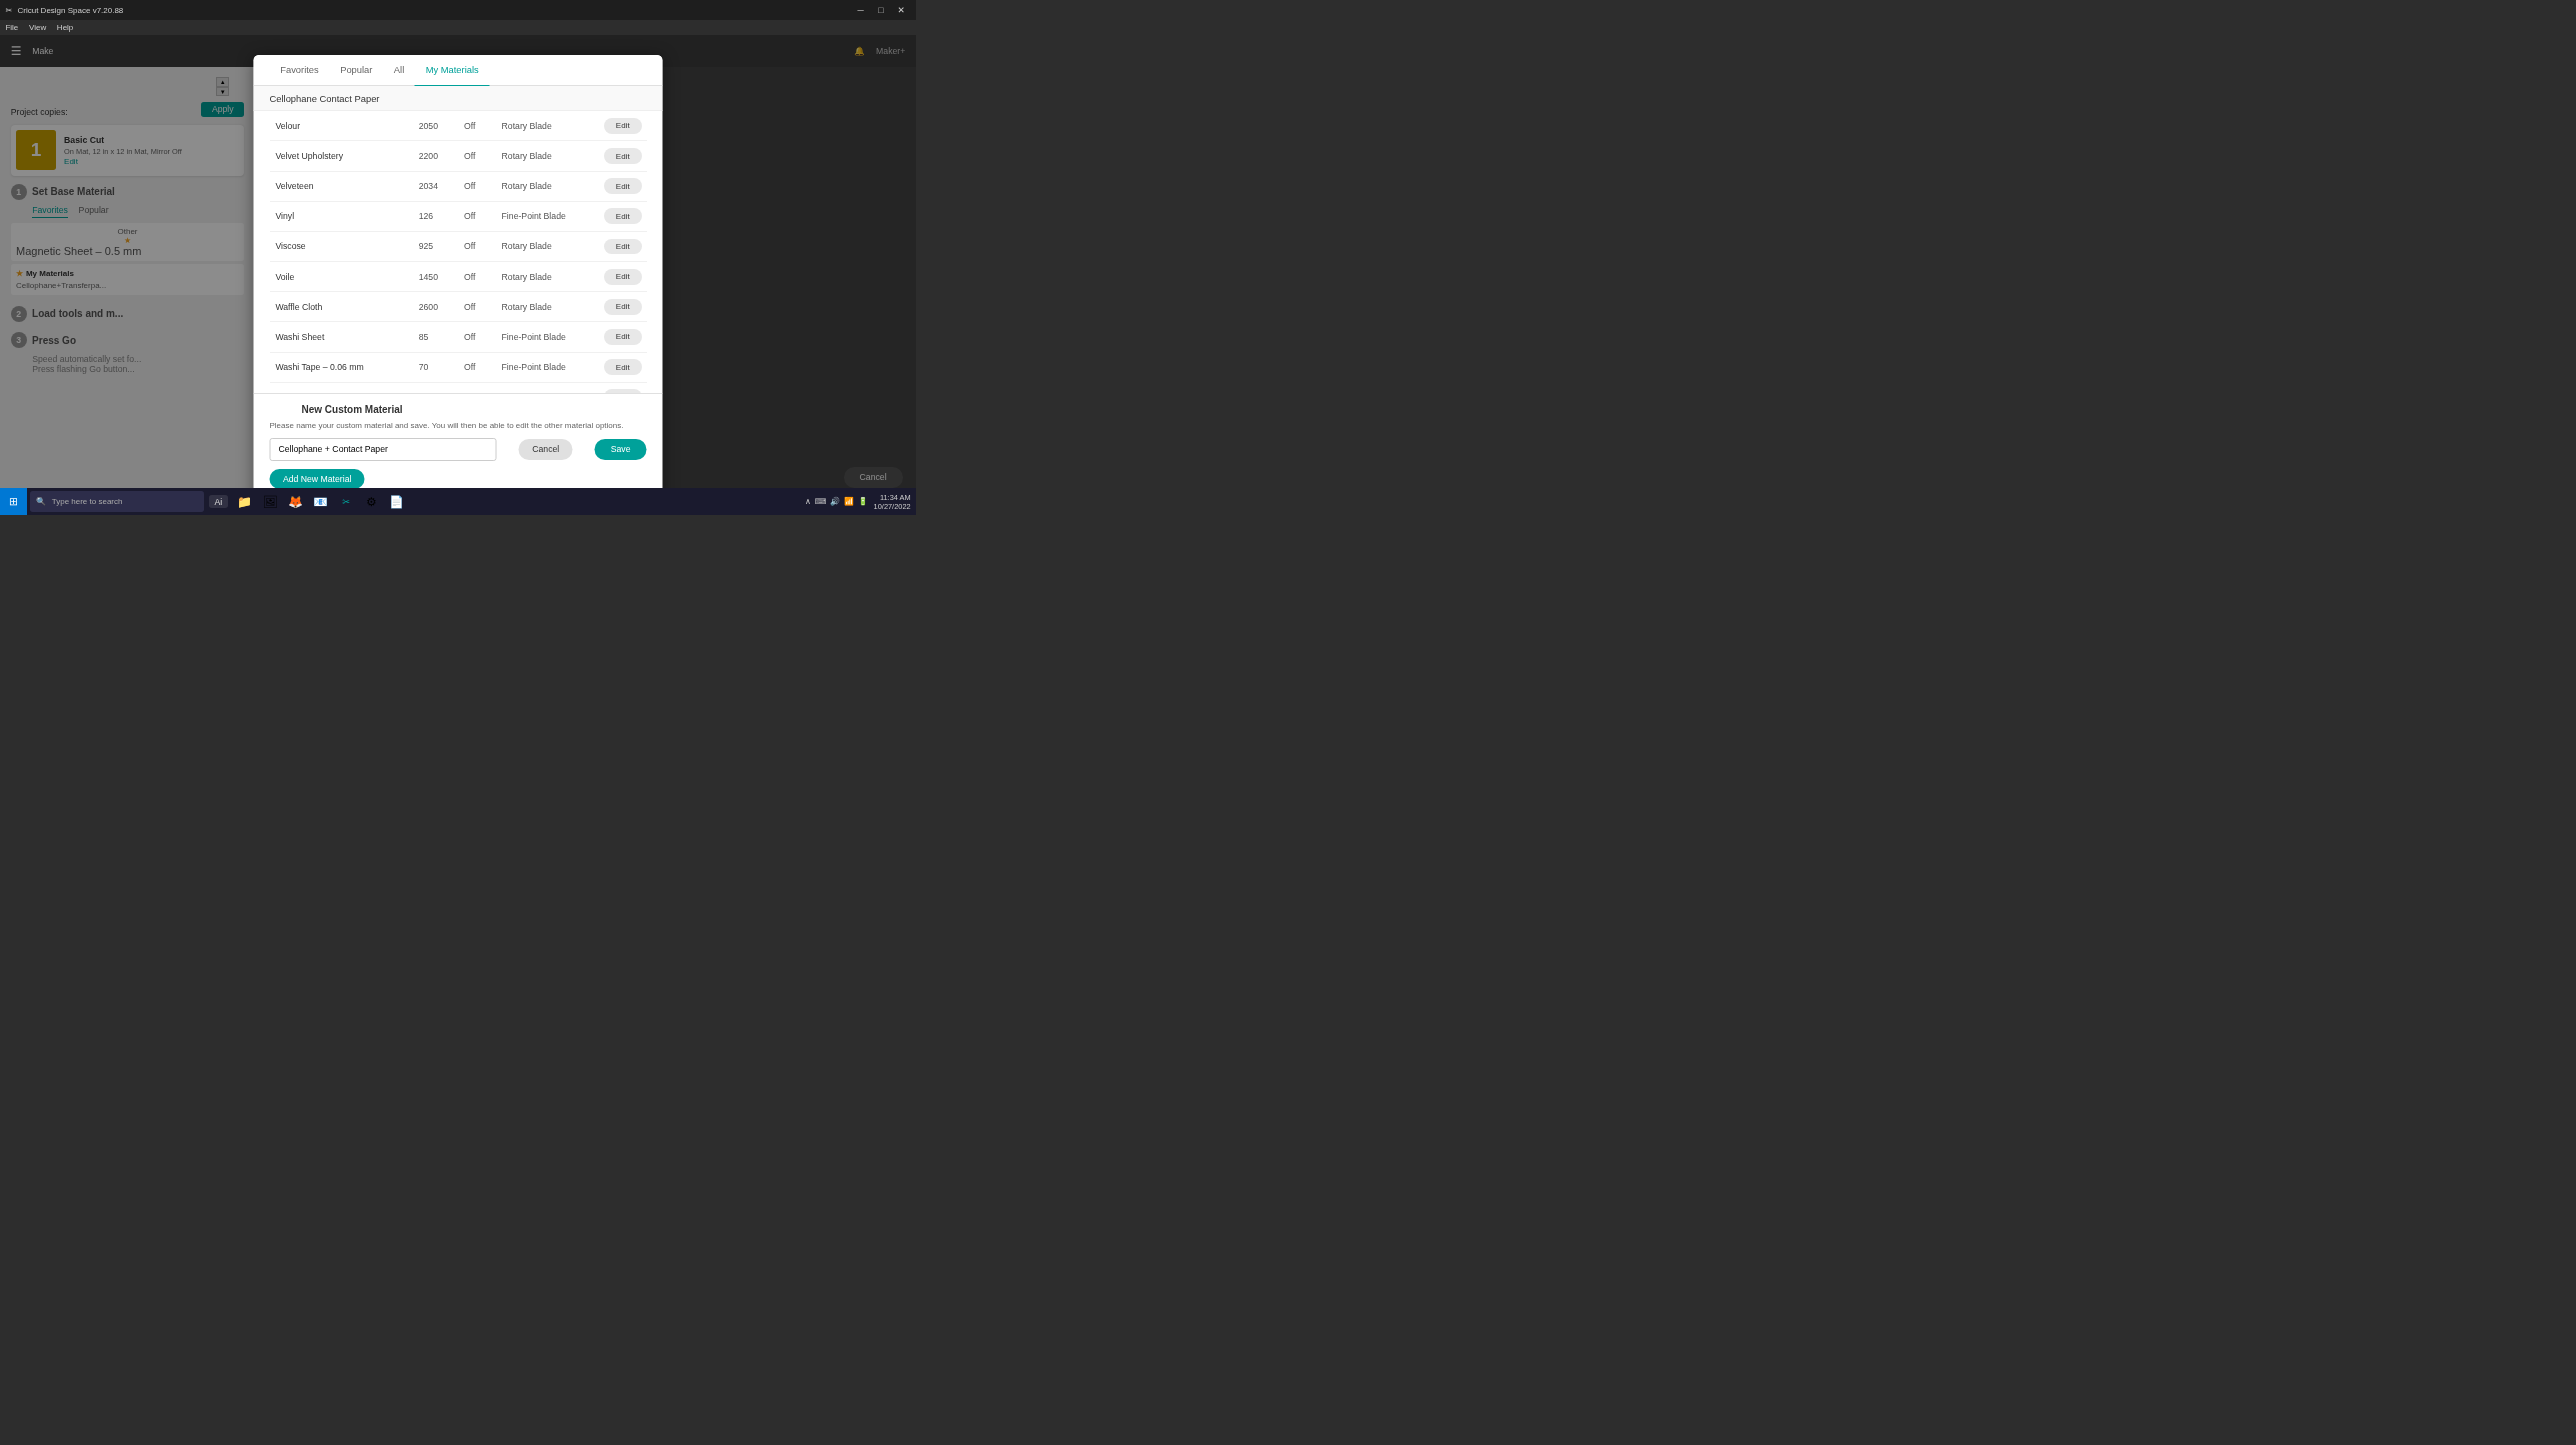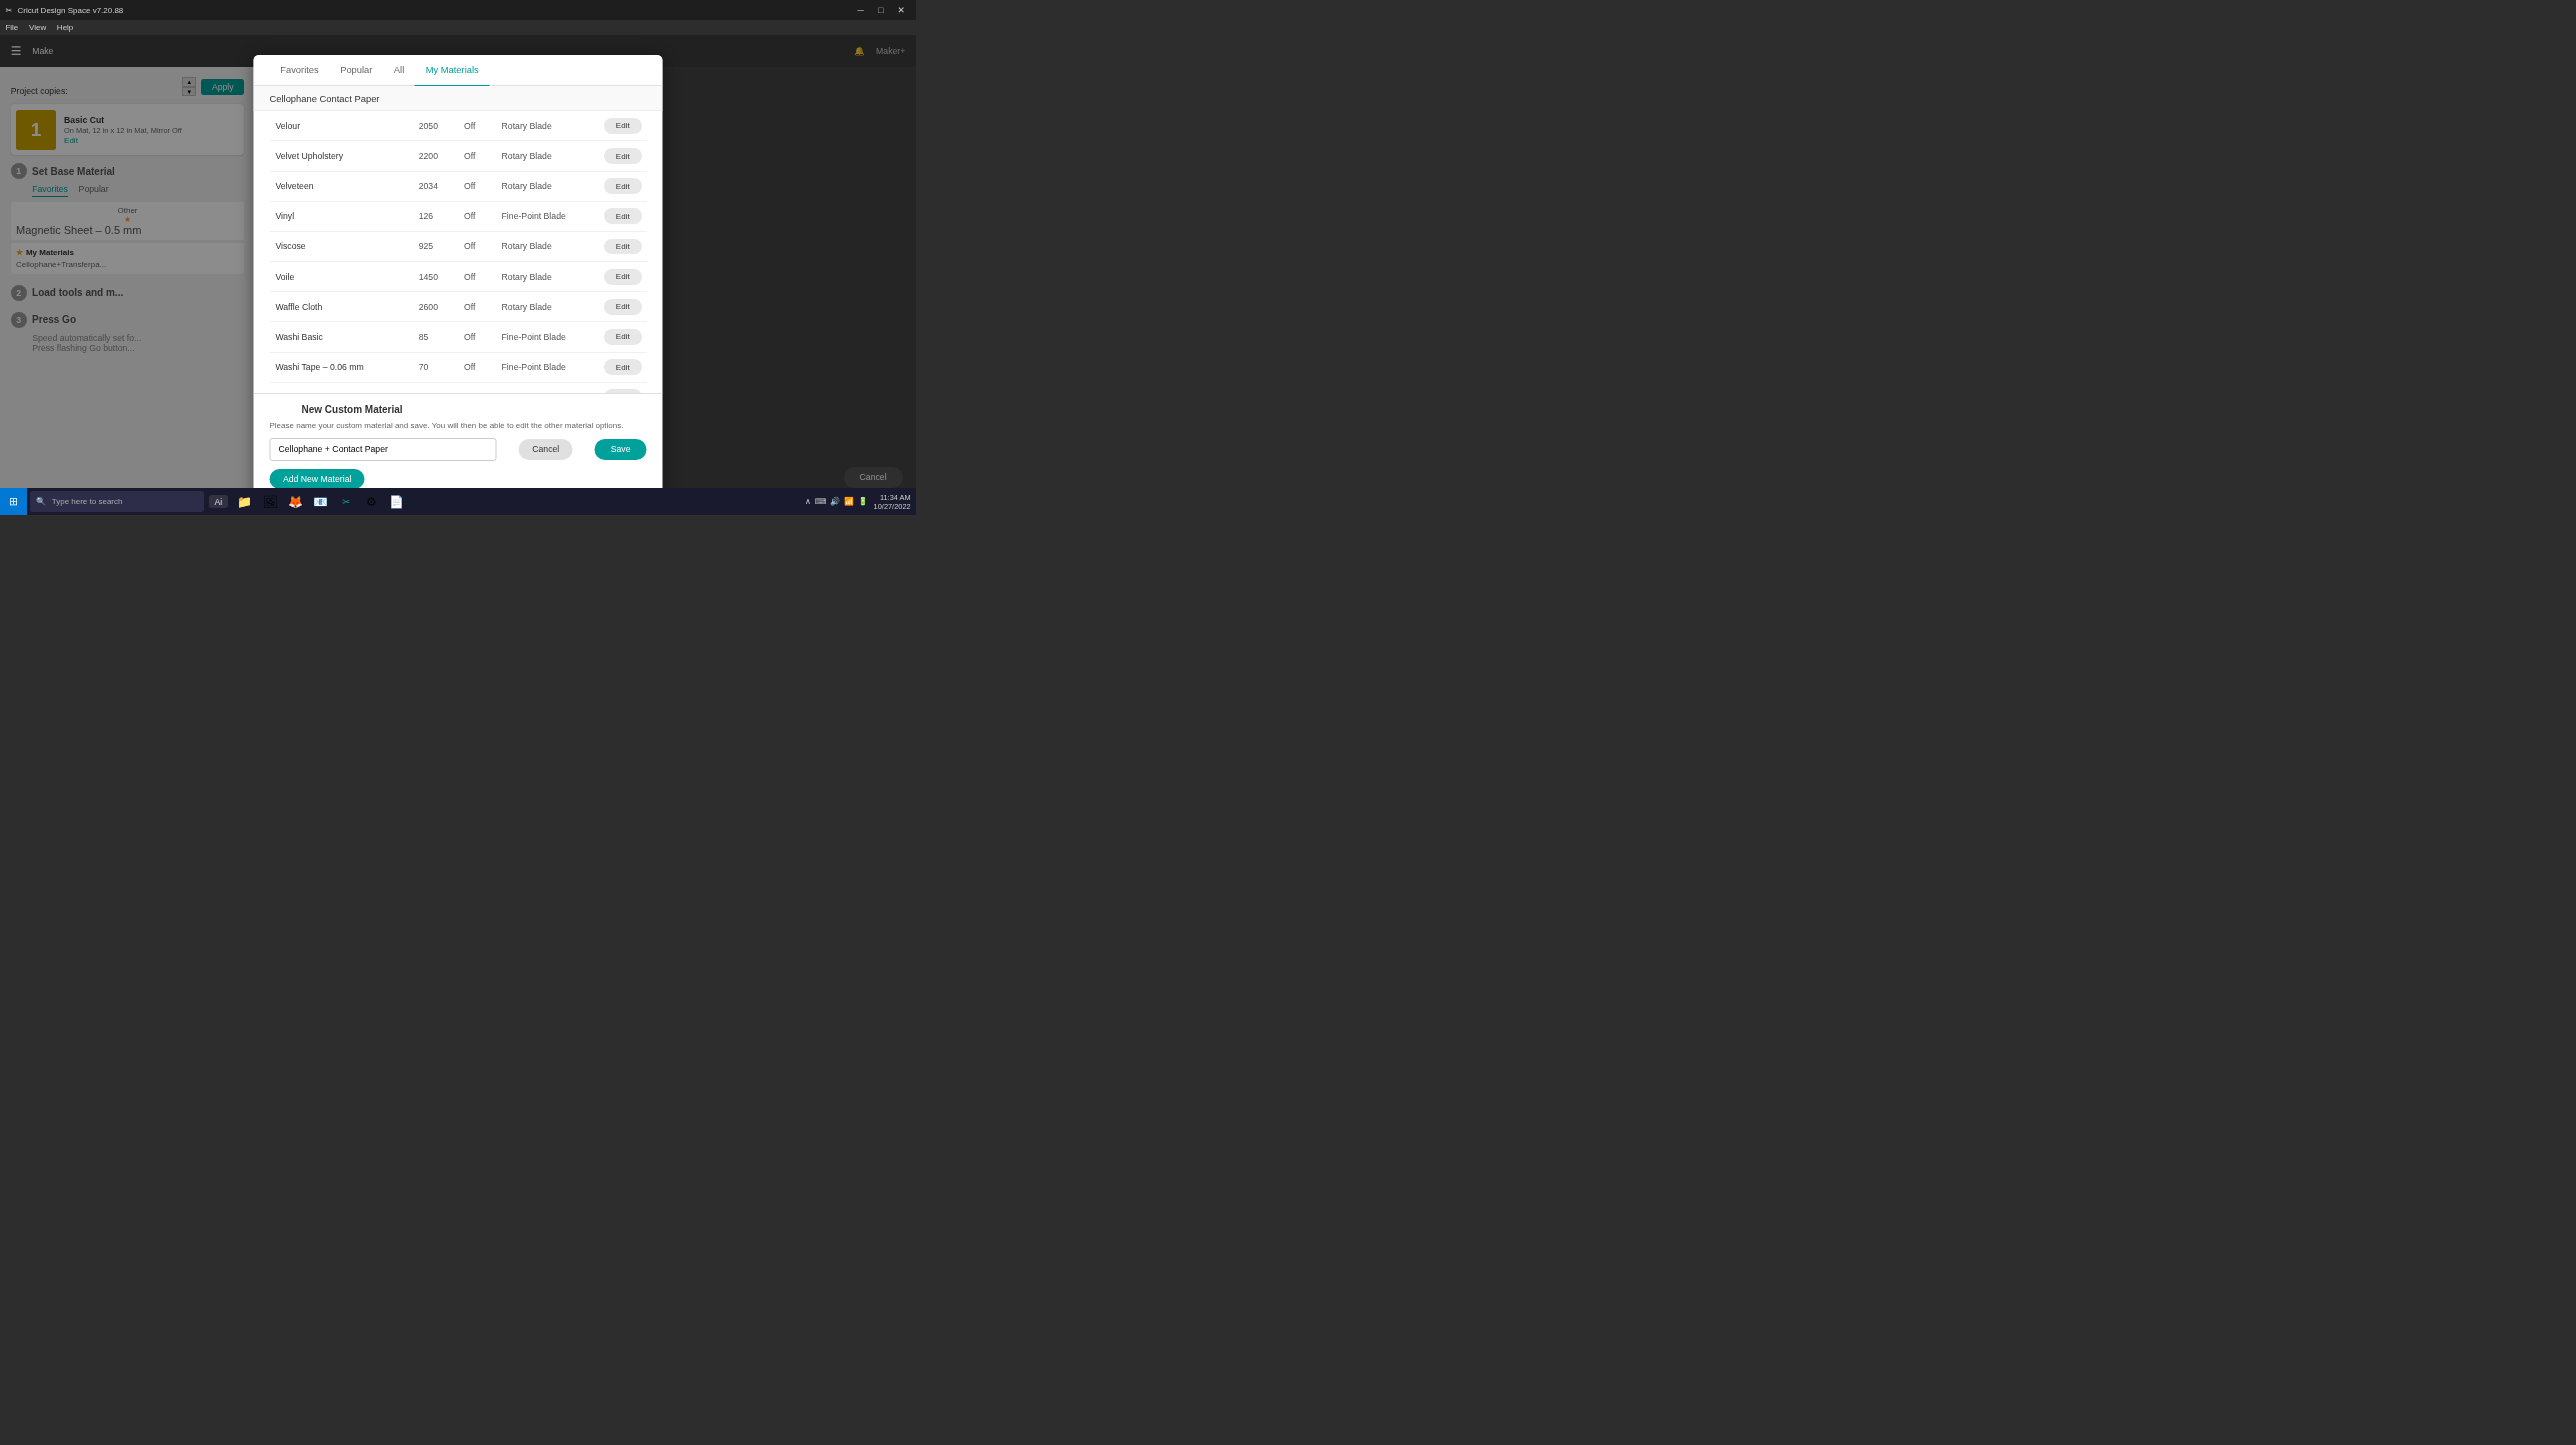--- a/index.html
+++ b/index.html
@@ -436,21 +436,21 @@
       <span>Maker+</span>
     </div>
   </div>
 
   <div class="content-area">
 
     <div class="left-panel">
 
       <div class="project-copies">
         <span class="copies-label">Project copies:</span>
-        <div style="display:flex;align-items:center;gap:5.4px;">
+        <div style="display:flex;align-items:center;gap:5.4px;flex-direction:column;">
           <div class="spinner">
             <button class="spinner-btn">▲</button>
             <button class="spinner-btn">▼</button>
           </div>
           <button class="apply-btn">Apply</button>
         </div>
       </div>
 
       <div class="material-card">
         <div class="material-thumb">
@@ -587,21 +587,21 @@
             <tr>
       <td>Waffle Cloth</td>
       <td>2600</td>
       <td>Off</td>
       <td>Rotary Blade</td>
       <td>
         <button class="edit-btn">Edit</button>
       </td>
     </tr>
             <tr>
-      <td>Washi Basic</td>
+      <td>Washi Sheet</td>
       <td>85</td>
       <td>Off</td>
       <td>Fine-Point Blade</td>
       <td>
         <button class="edit-btn">Edit</button>
       </td>
     </tr>
             <tr>
       <td>Washi Tape – 0.06 mm</td>
       <td>70</td>

